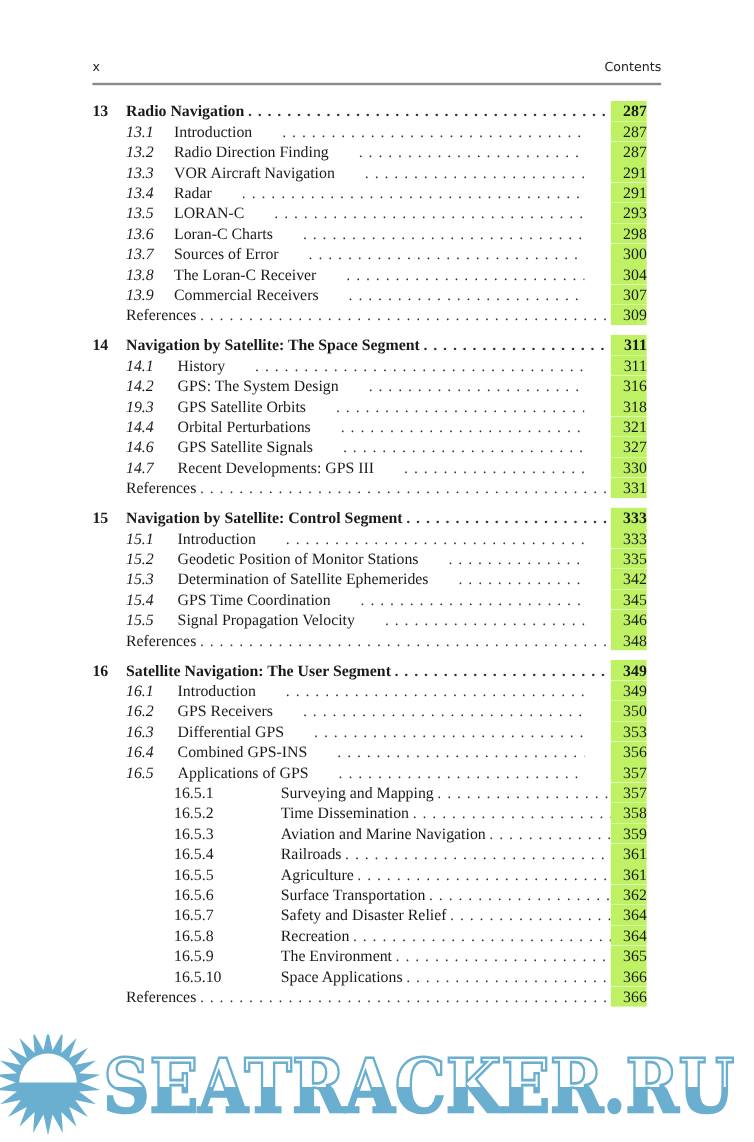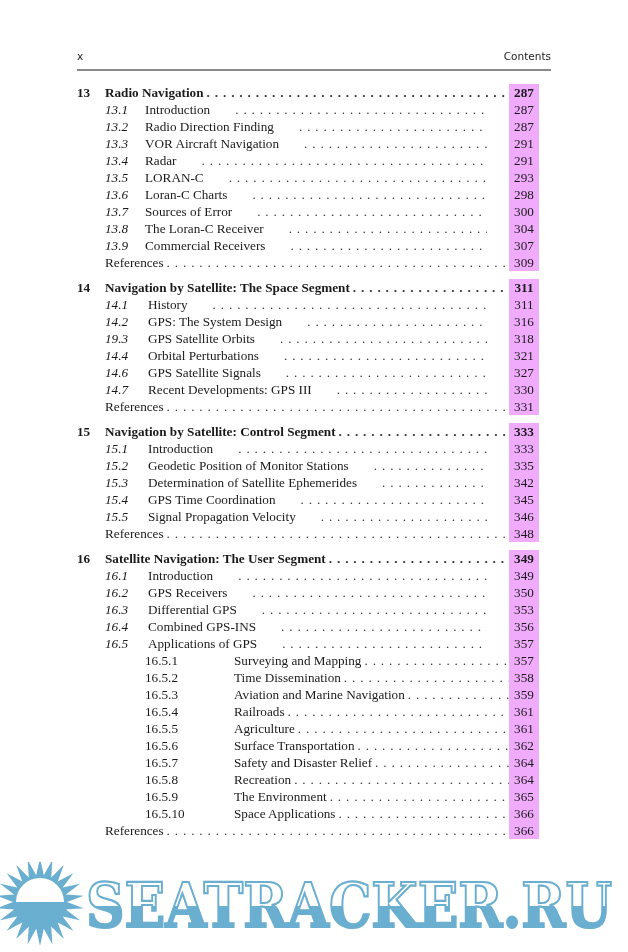--- a/index.html
+++ b/index.html
@@ -9,21 +9,21 @@
   .running-head .right { position: absolute; right: 0; top: 2px; text-align: center; }
   .rule { position: absolute; left: 77px; top: 69px; width: 474px; height: 2px; background: #8a8a8a; }
   .toc { position: absolute; left: 77px; top: 84px; width: 474px; }
   .chapter { margin-bottom: 8px; }
   .row { position: relative; height: 17px; line-height: 17px; font-size: 13.2px; white-space: nowrap; }
   .row .num { position: absolute; top: 0; text-align: right; }
   .row .title-wrap { position: absolute; top: 0; right: 12px; display: flex; overflow: hidden; }
   .row .title { background: #fff; padding-right: 3px; flex: 0 0 auto; }
   .row .leader { flex: 1 1 auto; overflow: hidden; color: #333; letter-spacing: 3.2px; }
   .row .leader::before { content: ". . . . . . . . . . . . . . . . . . . . . . . . . . . . . . . . . . . . . . . . . . . . . . . . . . . . . . . . . . . . . . . . . . . . . . . . . . . . . . . . . . . . . . . . . . . . . . . ."; letter-spacing: 0; word-spacing: 1.6px; }
-  .row .page { flex: 0 0 auto; width: 30px; text-align: center; background: #f0abfc; }
+  .row .page { flex: 0 0 auto; width: 30px; text-align: right; background: #bef264; }
   .row.ch { font-weight: bold; }
   .row.ch .num { left: 0; }
   .row.ch .title-wrap { left: 28px; }
   .row.sec .num { left: 28px; font-style: italic; }
   .row.sec .title-wrap { left: 68px; gap: 22px; }
   .row.sec.wide .title-wrap { left: 71px; }
   .row.sub .num { left: 68px; }
   .row.sub .title-wrap { left: 125px; margin-left: 32px; }
   .row.ref .title-wrap { left: 28px; }
   .watermark { position: absolute; left: 0; top: 862px; width: 628px; height: 90px; }

